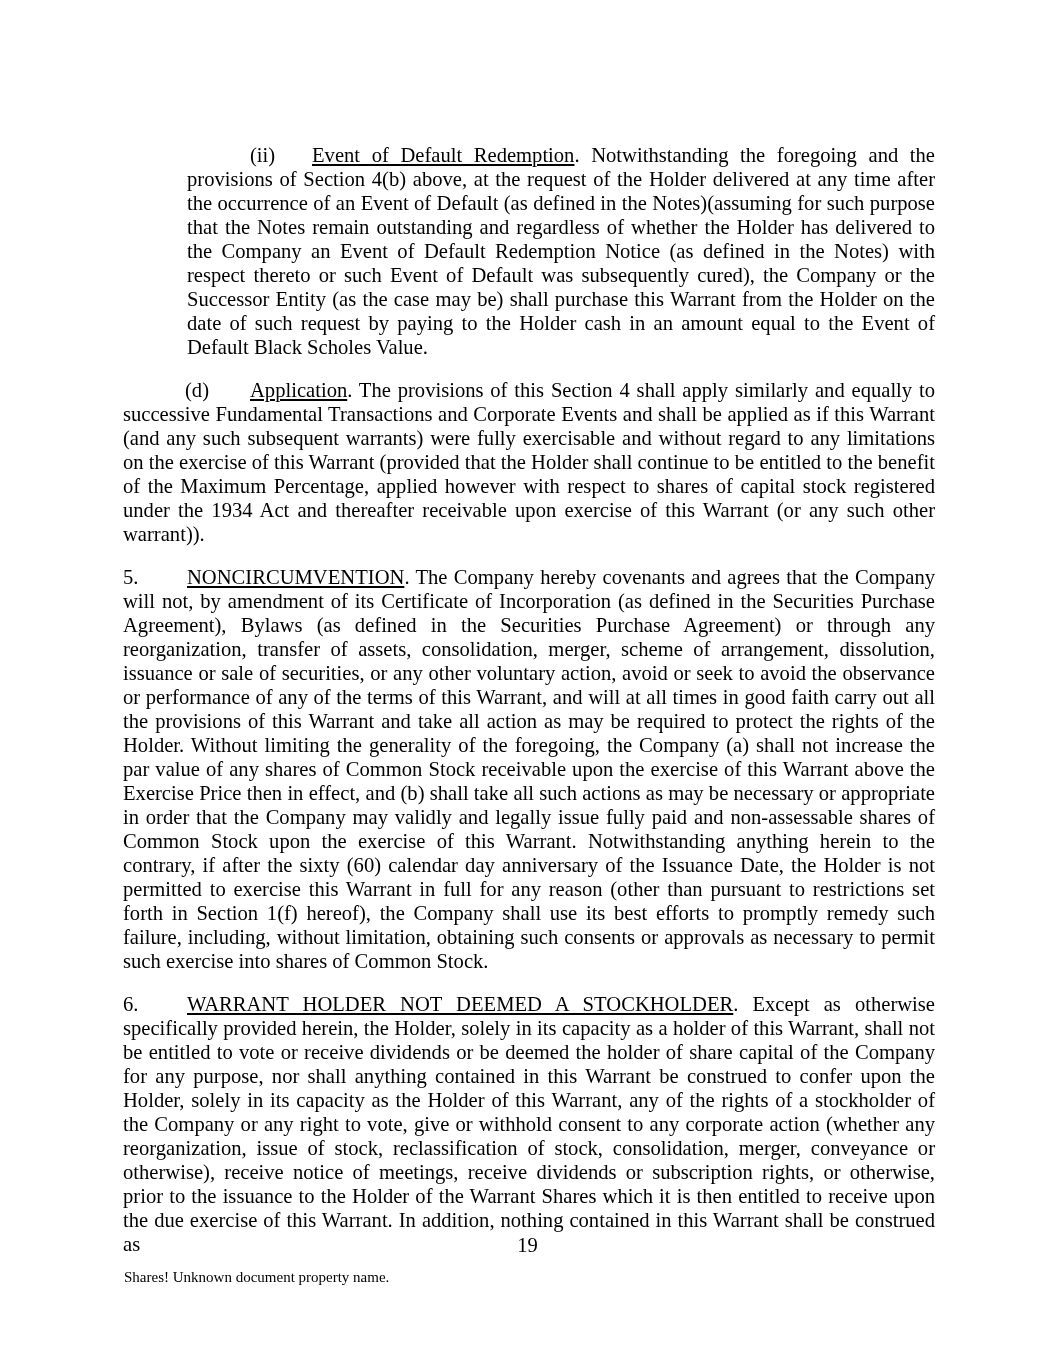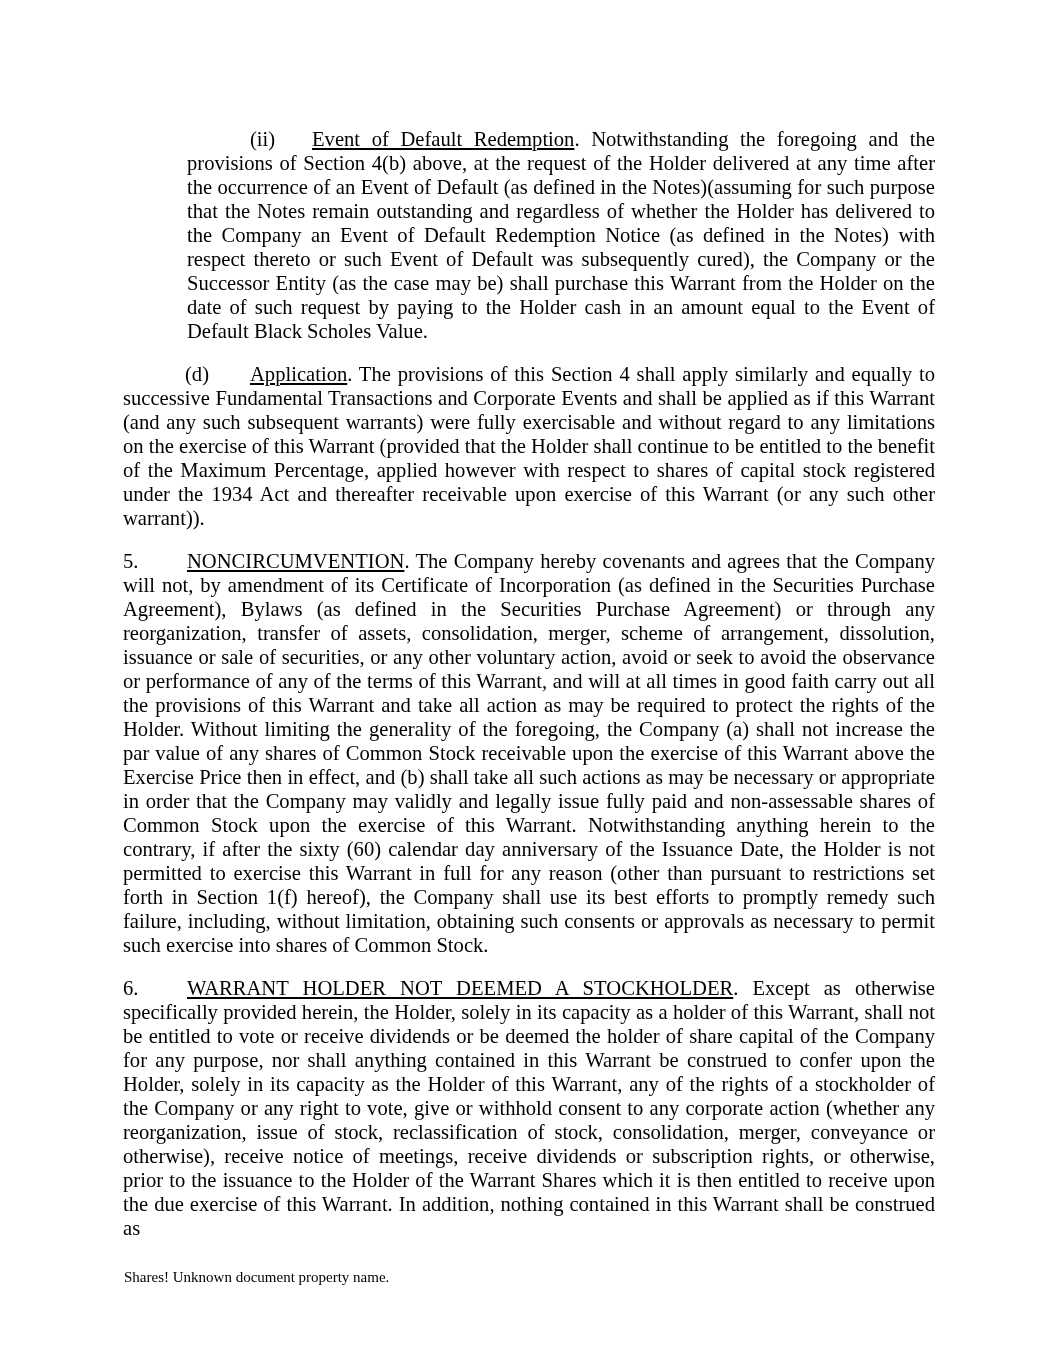--- a/index.html
+++ b/index.html
@@ -26,20 +26,21 @@
     text-align: justify;
   }
   p.para {
     margin: 0 0 19px 0;
     padding: 0;
   }
   
   p.para-ii {
     margin-left: 64px;
     text-indent: 63px;
+    margin-top: 16px;
   }
   
   p.para-d {
     text-indent: 62px;
   }
   .tab-num {
     display: inline-block;
     text-indent: 0;
   }
   .w62 { width: 62px; }
@@ -75,14 +76,15 @@
     <p class="para para-ii"><span class="tab-num w62">(ii)</span><span class="utitle">Event of Default Redemption</span><span>.  Notwithstanding the foregoing and the provisions of Section 4(b) above, at the request of the Holder delivered at any time after the occurrence of an Event of Default (as defined in the Notes)(assuming for such purpose that the Notes remain outstanding and regardless of whether the Holder has delivered to the Company an Event of Default Redemption Notice (as defined in the Notes) with respect thereto or such Event of Default was subsequently cured), the Company or the Successor Entity (as the case may be) shall purchase this Warrant from the Holder on the date of such request by paying to the Holder cash in an amount equal to the Event of Default Black Scholes Value.</span></p>
 
     <p class="para para-d"><span class="tab-num w65">(d)</span><span class="utitle">Application</span><span>.  The provisions of this Section 4 shall apply similarly and equally to successive Fundamental Transactions and Corporate Events and shall be applied as if this Warrant (and any such subsequent warrants) were fully exercisable and without regard to any limitations on the exercise of this Warrant (provided that the Holder shall continue to be entitled to the benefit of the Maximum Percentage, applied however with respect to shares of capital stock registered under the 1934 Act and thereafter receivable upon exercise of this Warrant (or any such other warrant)).</span></p>
 
     <p class="para"><span class="tab-num w64">5.</span><span class="utitle">NONCIRCUMVENTION</span><span>.  The Company hereby covenants and agrees that the Company will not, by amendment of its Certificate of Incorporation (as defined in the Securities Purchase Agreement), Bylaws (as defined in the Securities Purchase Agreement) or through any reorganization, transfer of assets, consolidation, merger, scheme of arrangement, dissolution, issuance or sale of securities, or any other voluntary action,  avoid or seek to avoid the observance or performance of any of the terms of this Warrant, and will at all times in good faith carry out all the provisions of this Warrant and take all action as may be required to protect the rights of the Holder.  Without limiting the generality of the foregoing, the Company (a) shall not increase the par value of any shares of Common Stock receivable upon the exercise of this Warrant above the Exercise Price then in effect, and (b) shall take all such actions as may be necessary or appropriate in order that the Company may validly and legally issue fully paid and non-assessable shares of Common Stock upon the exercise of this Warrant.  Notwithstanding anything herein to the contrary, if after the sixty (60) calendar day anniversary of the Issuance Date, the Holder is not permitted to exercise this Warrant in full for any reason (other than pursuant to restrictions set forth in Section 1(f) hereof), the Company shall use its best efforts to promptly remedy such failure, including, without limitation, obtaining such consents or approvals as necessary to permit such exercise into shares of Common Stock.</span></p>
 
     <p class="para"><span class="tab-num w64">6.</span><span class="utitle">WARRANT HOLDER NOT DEEMED A STOCKHOLDER</span><span>.  Except as otherwise specifically provided herein, the Holder, solely in its capacity as a holder of this Warrant, shall not be entitled to vote or receive dividends or be deemed the holder of share capital of the Company for any purpose, nor shall anything contained in this Warrant be construed to confer upon the Holder, solely in its capacity as the Holder of this Warrant, any of the rights of a stockholder of the Company or any right to vote, give or withhold consent to any corporate action (whether any reorganization, issue of stock, reclassification of stock, consolidation, merger, conveyance or otherwise), receive notice of meetings, receive dividends or subscription rights, or otherwise, prior to the issuance to the Holder of the Warrant Shares which it is then entitled to receive upon the due exercise of this Warrant.  In addition, nothing contained in this Warrant shall be construed as</span></p>
 
   </div>
 
+  <div class="pageno">19</div>
   <div class="footnote">Shares! Unknown document property name.</div>
 </div>
 
 </body></html>

